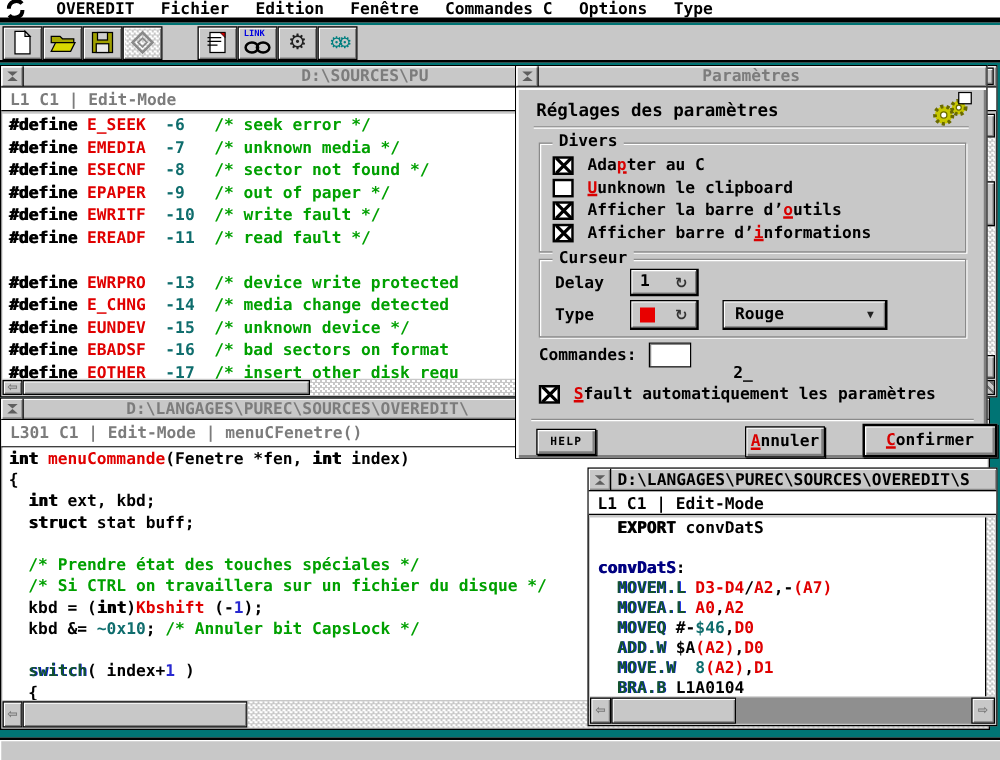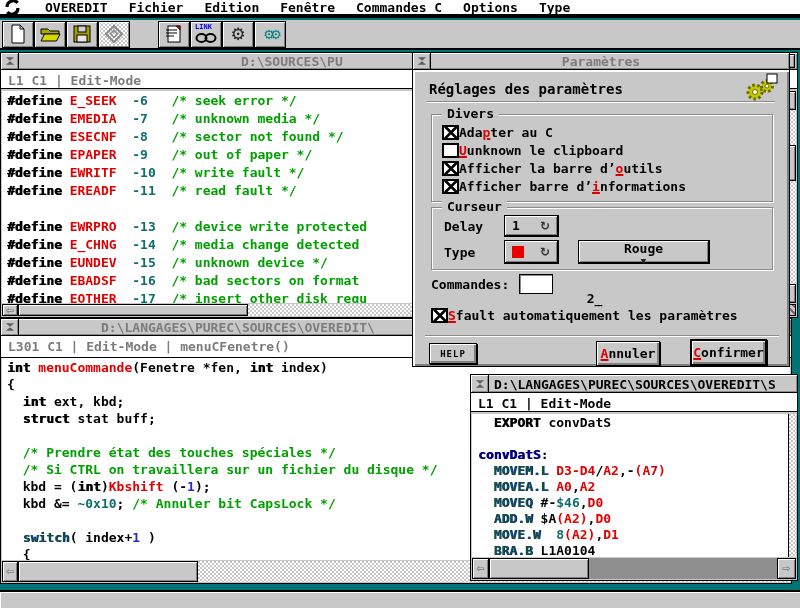--- a/index.html
+++ b/index.html
@@ -67,32 +67,32 @@
        border:1px solid #000;z-index:3;margin-left:40px;}
   .dbody{position:absolute;top:17px;left:0;right:0;bottom:0;background:#c8c8c8;
          box-shadow:inset 1px 1px 0 #fff,inset 2px 2px 0 #fff,inset -1px -1px 0 #7f7f7f,inset -2px -2px 0 #7f7f7f;}
   .dheading{position:absolute;left:16px;top:11px;font-size:14px;color:#000;}
   .dhline{position:absolute;left:14px;right:14px;top:31px;height:2px;
           border-top:1px solid #8a8a8a;border-bottom:1px solid #fff;}
   .dicon{position:absolute;right:10px;top:3px;}
   .group{position:absolute;left:18px;right:16px;border:1px solid #8a8a8a;
          box-shadow:inset 1px 1px 0 #fff,1px 1px 0 #fff;}
   .glabel{position:absolute;top:-9px;left:10px;background:#c8c8c8;padding:0 5px;font-size:13px;color:#000;}
-  .cbrow{display:flex;align-items:center;height:18px;padding-left:10px;gap:0;}
+  .cbrow{display:flex;align-items:center;height:18px;padding-left:10px;gap:11px;}
   .cb{width:17px;height:15px;background:#fff;border:2px solid #000;flex:none;
       display:flex;align-items:center;justify-content:center;overflow:visible;}
   .cblabel{font-size:13px;color:#000;white-space:pre;}
   .hot{color:#d80000;text-decoration:underline;text-decoration-thickness:2px;}
   .spin{position:absolute;background:#c8c8c8;border:1px solid #000;border-right-width:2px;border-bottom-width:2px;
         box-shadow:inset 1px 1px 0 #fff,inset -1px -1px 0 #7f7f7f;
         display:flex;align-items:center;justify-content:space-between;padding:0 7px;font-size:13px;}
   .cycle{font-family:"DejaVu Sans",sans-serif;font-size:12px;color:#333;}
   .drop{position:absolute;background:#c8c8c8;border:1px solid #000;border-right-width:2px;border-bottom-width:2px;
         box-shadow:inset 1px 1px 0 #fff,inset -1px -1px 0 #7f7f7f;
-        display:flex;align-items:center;justify-content:space-between;padding:0 9px;font-size:13px;flex-direction:column;}
+        display:flex;align-items:center;justify-content:space-between;padding:0 9px;font-size:13px;}
   .redsq{width:12px;height:12px;background:#e80000;}
   .dlabel{position:absolute;font-size:13px;color:#000;white-space:pre;}
   .tinput{position:absolute;background:#fff;border:1px solid #000;box-shadow:inset 1px 1px 0 #8a8a8a;
           font-size:13px;padding:1px 0 0 4px;white-space:pre;}
   .divider{position:absolute;left:12px;right:10px;height:2px;
            border-top:1px solid #8a8a8a;border-bottom:1px solid #fff;}
   .btn{position:absolute;background:#c8c8c8;border:1px solid #000;
        box-shadow:inset 1px 1px 0 #fff,inset -2px -2px 0 #7f7f7f,1px 1px 0 #000;
        display:flex;align-items:center;justify-content:center;font-size:13px;color:#000;}
   .btn.default{border-width:2px;}
@@ -306,21 +306,21 @@
       </div>
 
       <div class="divider" style="top:265px;"></div>
 
       <div class="btn small" style="left:16px;top:273px;width:48px;height:21px;">
         <span>HELP</span>
       </div>
       <div class="btn" style="left:183px;top:271px;width:64px;height:25px;">
         <span><span class="hot">A</span><span>nnuler</span></span>
       </div>
-      <div class="btn default" style="left:277px;top:269px;width:77px;height:27px;">
+      <div class="btn default" style="left:277px;top:269px;width:108px;height:27px;">
         <span><span class="hot">C</span><span>onfirmer</span></span>
       </div>
     </div>
   </div>
 
   <div class="win active" id="win3" style="left:470px;top:374px;width:328px;height:207px;z-index:4">
     <div class="tbar" style="height:18px">
       <span class="closebox">
         <svg width="10" height="10" viewBox="0 0 12 11">
           <polygon points="1,1 11,1 6,5.2" fill="#5f5f5f"></polygon>

